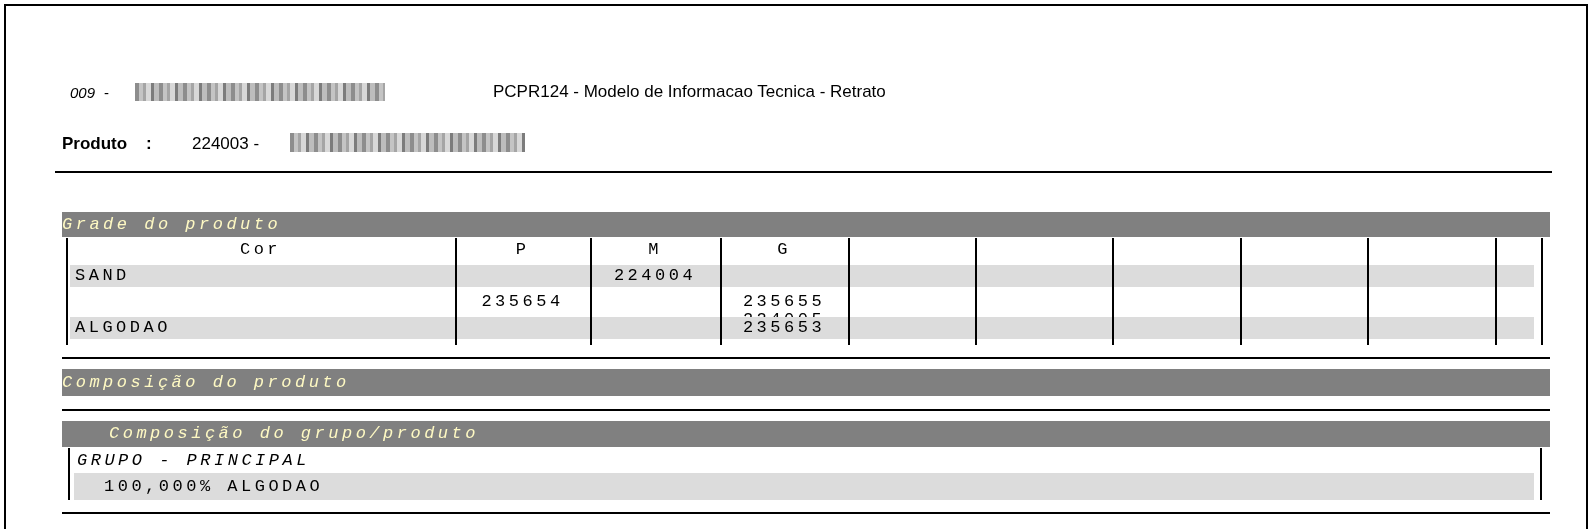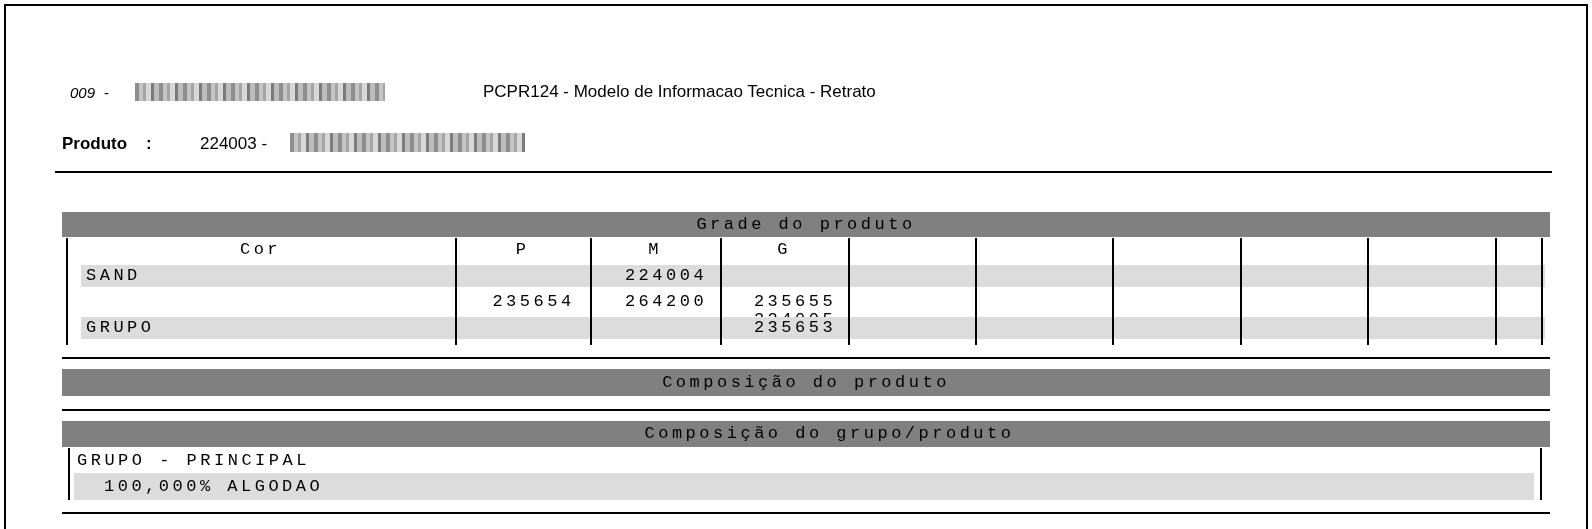--- a/index.html
+++ b/index.html
@@ -20,51 +20,51 @@
   
   .redacted{
     background-image:
       repeating-linear-gradient(90deg,#8d8d8d 0 4px,#c4c4c4 4px 8px,#a5a5a5 8px 11px,#d8d8d8 11px 16px,#7c7c7c 16px 19px,#bdbdbd 19px 24px),
       repeating-linear-gradient(0deg,rgba(255,255,255,0.0) 0 3px,rgba(70,70,70,0.35) 3px 6px,rgba(235,235,235,0.55) 6px 9px,rgba(120,120,120,0.25) 9px 12px);
     filter:blur(0.6px);
   }
   
   .hrule{height:2px;background:var(--line-color);}
   
-  .bar{background:var(--bar-color);color:#000000;text-align:center;
-    font-family:"Liberation Mono",monospace;font-size:17px;letter-spacing:3.5px;}
+  .bar{background:var(--bar-color);color:#fef9c3;text-align:left;
+    font-family:"Liberation Mono",monospace;font-size:17px;letter-spacing:3.5px;font-style:italic;}
   
   #grade-table{left:0;top:0;width:1592px;height:529px;pointer-events:none;}
   .vline{position:absolute;top:238px;height:107px;width:2px;background:var(--line-color);}
   .ghead{position:absolute;top:238px;height:24px;line-height:24px;text-align:center;
     font-family:"Liberation Mono",monospace;font-size:17px;letter-spacing:3.5px;}
-  .grow{position:absolute;left:11px;width:1428px;height:26px;}
+  .grow{position:absolute;left:0;width:1428px;height:26px;}
   .stripe{position:absolute;left:70px;top:2px;width:1464px;height:22px;background:var(--stripe-color);}
   .gcell{position:absolute;top:0;height:26px;line-height:26px;text-align:center;
     font-family:"Liberation Mono",monospace;font-size:17px;letter-spacing:3.5px;}
   .gcell.cor{text-align:left;}
   
   .mono{font-family:"Liberation Mono",monospace;font-size:17px;letter-spacing:3.5px;}
-  #grp-label{line-height:25px;height:15px;}
+  #grp-label{line-height:25px;height:15px;font-style:italic;}
   #grp-stripe{background:var(--stripe-color);height:27px;line-height:27px;padding-left:30px;}
   .grp-vline{width:2px;background:var(--line-color);}
 </style>
 </head>
 <body>
 
 <div id="page-border" class="abs"></div>
 
 <span class="abs sans15" style="left:70px;top:84px;font-style:italic;">009</span>
 <span class="abs sans15" style="left:104px;top:84px;">-</span>
 <span class="abs redacted" style="left:135px;top:83px;width:250px;height:18px;"></span>
-<span class="abs sans17" style="left:483px;top:82px;">PCPR124 - Modelo de Informacao Tecnica - Retrato</span>
+<span class="abs sans17" style="left:493px;top:82px;">PCPR124 - Modelo de Informacao Tecnica - Retrato</span>
 
 <span class="abs sans17 bold" style="left:62px;top:134px;">Produto</span>
 <span class="abs sans17 bold" style="left:146px;top:134px;">:</span>
-<span class="abs sans17" style="left:200px;top:134px;">224003 -</span>
+<span class="abs sans17" style="left:192px;top:134px;">224003 -</span>
 <span class="abs redacted" style="left:290px;top:133px;width:235px;height:19px;"></span>
 
 <div class="abs hrule" style="left:55px;top:171px;width:1497px;"></div>
 <div class="abs hrule" style="left:62px;top:357px;width:1488px;"></div>
 <div class="abs hrule" style="left:62px;top:409px;width:1488px;"></div>
 <div class="abs hrule" style="left:62px;top:512px;width:1488px;"></div>
 
 <div class="abs bar" style="left:62px;top:212px;width:1488px;height:25px;line-height:25px;">Grade do produto</div>
 <div id="grade-table" class="abs">
     <div class="grow" style="top: 263px;">
@@ -74,32 +74,31 @@
       <div class="gcell" style="left: 720px; width: 128px; margin-top: 44px;">224005</div>
       <div class="gcell" style="left: 848px; width: 127px;"></div>
       <div class="gcell" style="left: 975px; width: 137px;"></div>
       <div class="gcell" style="left: 1112px; width: 128px;"></div>
       <div class="gcell" style="left: 1240px; width: 127px;"></div>
       <div class="gcell" style="left: 1367px; width: 128px;"></div>
       <div class="gcell" style="left: 1495px; width: 46px;"></div>
     </div>
     <div class="grow" style="top: 289px;">
       <div class="gcell" style="left: 455px; width: 135px;">235654</div>
-      <div class="gcell" style="left: 590px; width: 130px;">264200</div>
       <div class="gcell" style="left: 720px; width: 128px;">235655</div>
       <div class="gcell" style="left: 848px; width: 127px;"></div>
       <div class="gcell" style="left: 975px; width: 137px;"></div>
       <div class="gcell" style="left: 1112px; width: 128px;"></div>
       <div class="gcell" style="left: 1240px; width: 127px;"></div>
       <div class="gcell" style="left: 1367px; width: 128px;"></div>
       <div class="gcell" style="left: 1495px; width: 46px;"></div>
     </div>
     <div class="grow" style="top: 315px;">
       <div class="stripe"></div>
-      <div class="gcell cor" style="left: 75px; width: 380px;">GRUPO</div>
+      <div class="gcell cor" style="left: 75px; width: 380px;">ALGODAO</div>
       <div class="gcell" style="left: 720px; width: 128px;">235653</div>
       <div class="gcell" style="left: 848px; width: 127px;"></div>
       <div class="gcell" style="left: 975px; width: 137px;"></div>
       <div class="gcell" style="left: 1112px; width: 128px;"></div>
       <div class="gcell" style="left: 1240px; width: 127px;"></div>
       <div class="gcell" style="left: 1367px; width: 128px;"></div>
       <div class="gcell" style="left: 1495px; width: 46px;"></div>
     </div>
     <div class="ghead" style="left: 66px; width: 389px;">Cor</div>
     <div class="ghead" style="left: 455px; width: 135px;">P</div>

